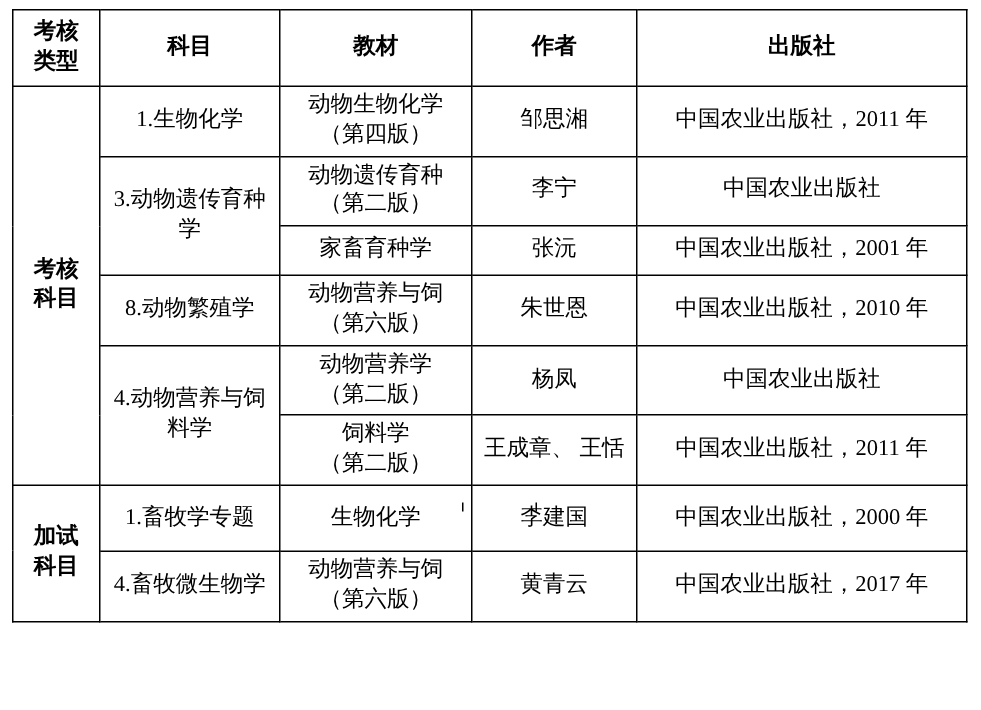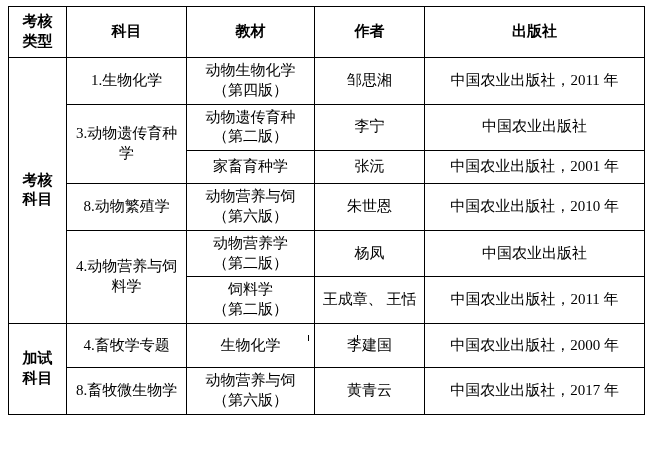--- a/index.html
+++ b/index.html
@@ -164,28 +164,28 @@
         </td>
         <td class="author-cell">王成章、 王恬</td>
         <td class="press-cell">中国农业出版社，2011 年</td>
       </tr>
 
       <tr class="row-h2">
         <td class="type-cell two-line" rowspan="2">
           <span>加试</span>
           <span>科目</span>
         </td>
-        <td class="subject-cell">4.畜牧学专题</td>
+        <td class="subject-cell">1.畜牧学专题</td>
         <td class="book-cell">生物化学</td>
         <td class="author-cell">李建国</td>
         <td class="press-cell">中国农业出版社，2000 年</td>
       </tr>
 
       <tr class="row-h2">
-        <td class="subject-cell">8.畜牧微生物学</td>
+        <td class="subject-cell">4.畜牧微生物学</td>
         <td class="book-cell two-line">
           <span>动物营养与饲</span>
           <span>（第六版）</span>
         </td>
         <td class="author-cell">黄青云</td>
         <td class="press-cell">中国农业出版社，2017 年</td>
       </tr>
     </tbody>
   </table>
 

